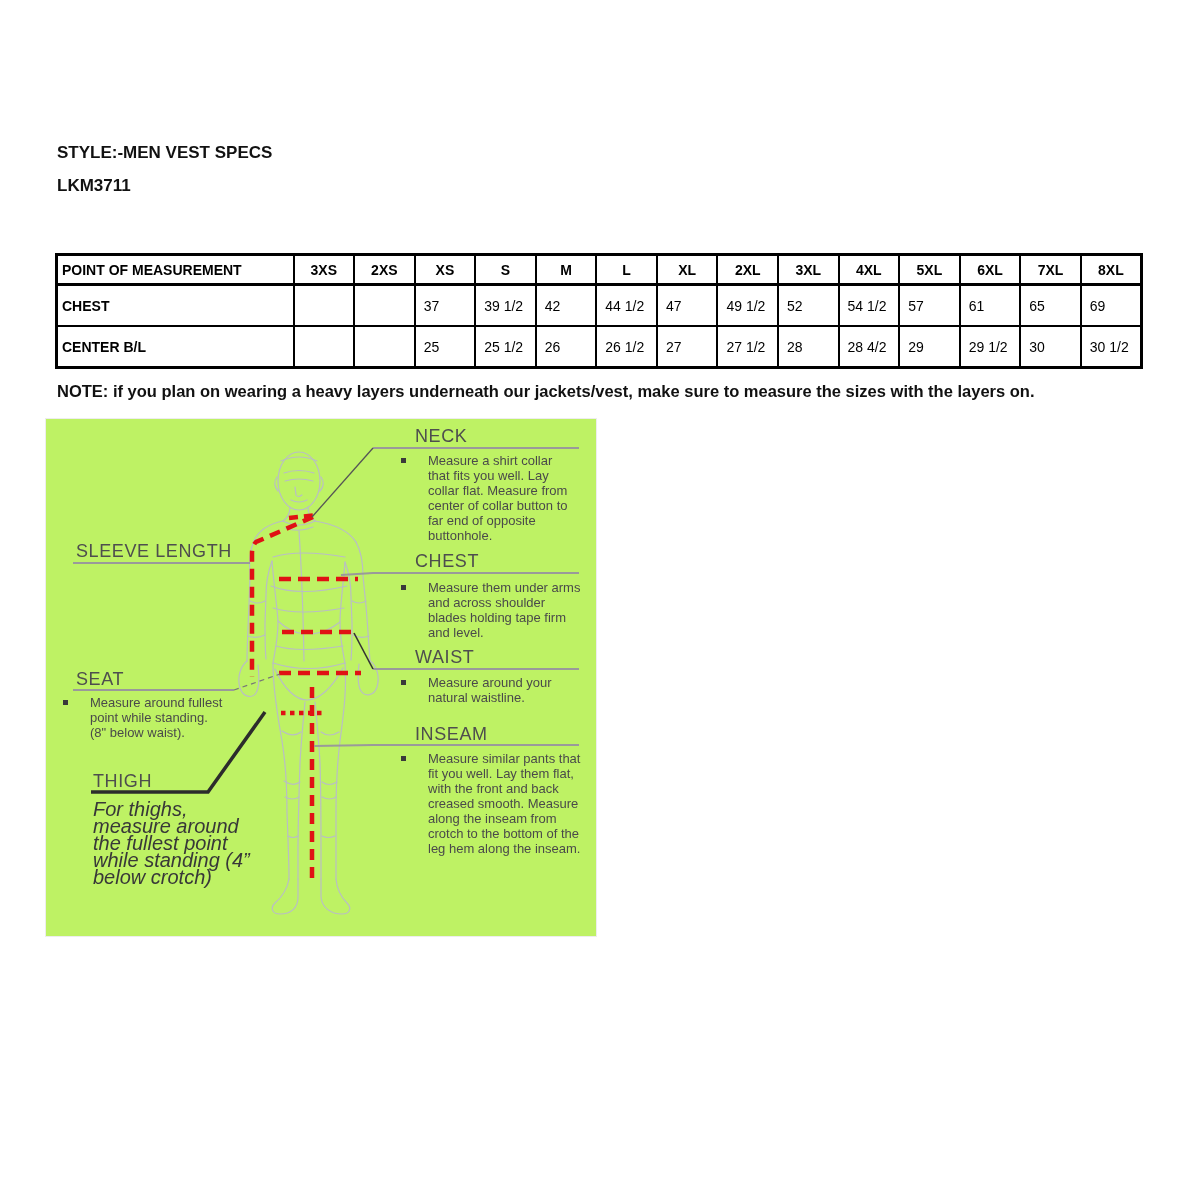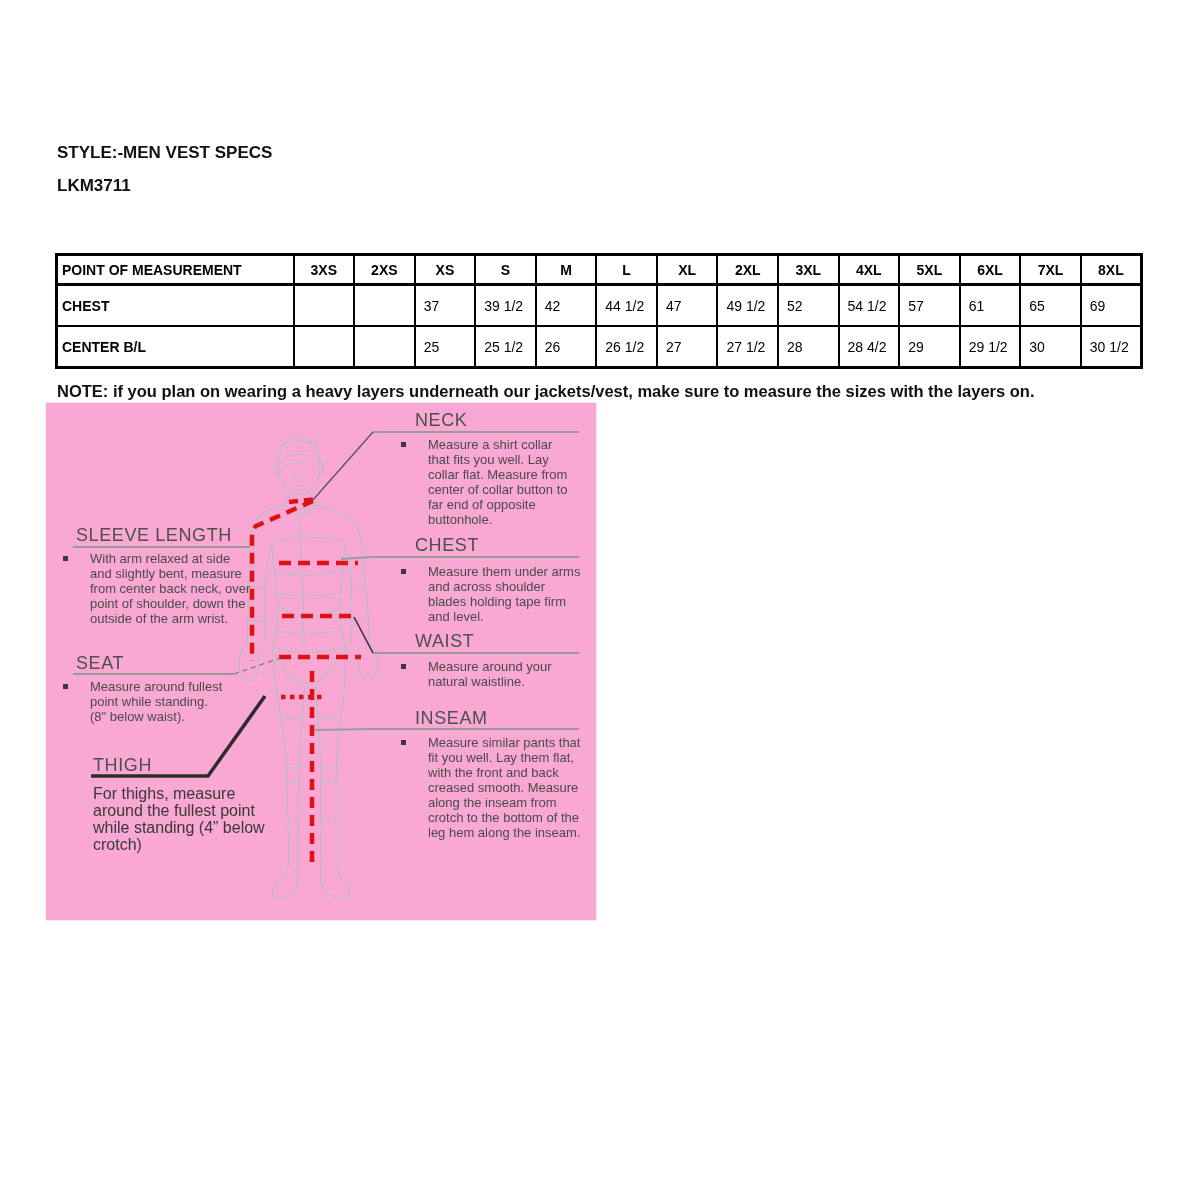--- a/index.html
+++ b/index.html
@@ -29,22 +29,22 @@
   }
   .size-table tr.hdr th{height:27px;font-weight:bold;text-align:center;padding:0 2px;}
   .size-table tr.hdr th.pom{text-align:left;padding-left:4px;}
   .size-table tr.hdr{border-bottom:3px solid #000;}
   .size-table{border:3px solid #000;}
   .size-table tr.datarow td{height:37px;text-align:left;padding-left:8px;font-weight:normal;}
   .size-table tr.datarow td.rowlabel{font-weight:bold;padding-left:4px;}
   .size-table col.c-pom{width:237px;}
   
   .guide-box{
-    position:absolute;left:45px;top:402px;width:550px;height:517px;
-    border:1px solid #ededed;background:#f9a8d4;
+    position:absolute;left:45px;top:418px;width:550px;height:517px;
+    border:1px solid #ededed;background:#bef264;
   }
   .guide-svg{position:absolute;left:0;top:0;width:100%;height:100%;pointer-events:none;}
   .g-head{
     position:absolute;
     font-size:18px;letter-spacing:0.6px;color:#4e4e4e;
     font-family:"Liberation Sans",sans-serif;white-space:nowrap;
   }
   .g-desc{
     position:absolute;display:flex;gap:22px;
     font-size:13px;line-height:15px;color:#4a4a4a;
@@ -58,21 +58,21 @@
   .chest-desc  {left:355px;top:161px;width:182px;}
   .waist-head  {left:369px;top:228px;}
   .waist-desc  {left:355px;top:256px;width:152px;}
   .inseam-head {left:369px;top:305px;}
   .inseam-desc {left:355px;top:332px;width:180px;}
   .sleeve-head {left:30px;top:122px;}
   .sleeve-desc {left:17px;top:148px;width:192px;}
   .seat-head   {left:30px;top:250px;}
   .seat-desc   {left:17px;top:276px;width:162px;}
   .thigh-head  {left:47px;top:352px;}
-  .thigh-desc  {left:47px;top:382px;width:175px;font-size:16px;line-height:17px;color:#383838;}
+  .thigh-desc  {left:47px;top:382px;width:175px;font-size:20px;line-height:17px;color:#383838;font-style:italic;}
 </style>
 </head>
 <body>
 
 <div class="page">
 
   <div class="doc-title">STYLE:-MEN VEST SPECS</div>
   <div class="doc-model">LKM3711</div>
 
   <table class="size-table">
@@ -255,24 +255,20 @@
       <span class="dtext">Measure around your natural waistline.</span>
     </div>
 
     <div class="g-head inseam-head">INSEAM</div>
     <div class="g-desc inseam-desc">
       <span class="sq"></span>
       <span class="dtext">Measure similar pants that fit you well. Lay them flat, with the front and back creased smooth. Measure along the inseam from crotch to the bottom of the leg hem along the inseam.</span>
     </div>
 
     <div class="g-head sleeve-head">SLEEVE LENGTH</div>
-    <div class="g-desc sleeve-desc">
-      <span class="sq"></span>
-      <span class="dtext">With arm relaxed at side and slightly bent, measure from center back neck, over point of shoulder, down the outside of the arm wrist.</span>
-    </div>
 
     <div class="g-head seat-head">SEAT</div>
     <div class="g-desc seat-desc">
       <span class="sq"></span>
       <span class="dtext">Measure around fullest point while standing. (8" below waist).</span>
     </div>
 
     <div class="g-head thigh-head">THIGH</div>
     <div class="g-desc thigh-desc">
       <span class="dtext">For thighs, measure around the fullest point while standing (4” below crotch)</span>

